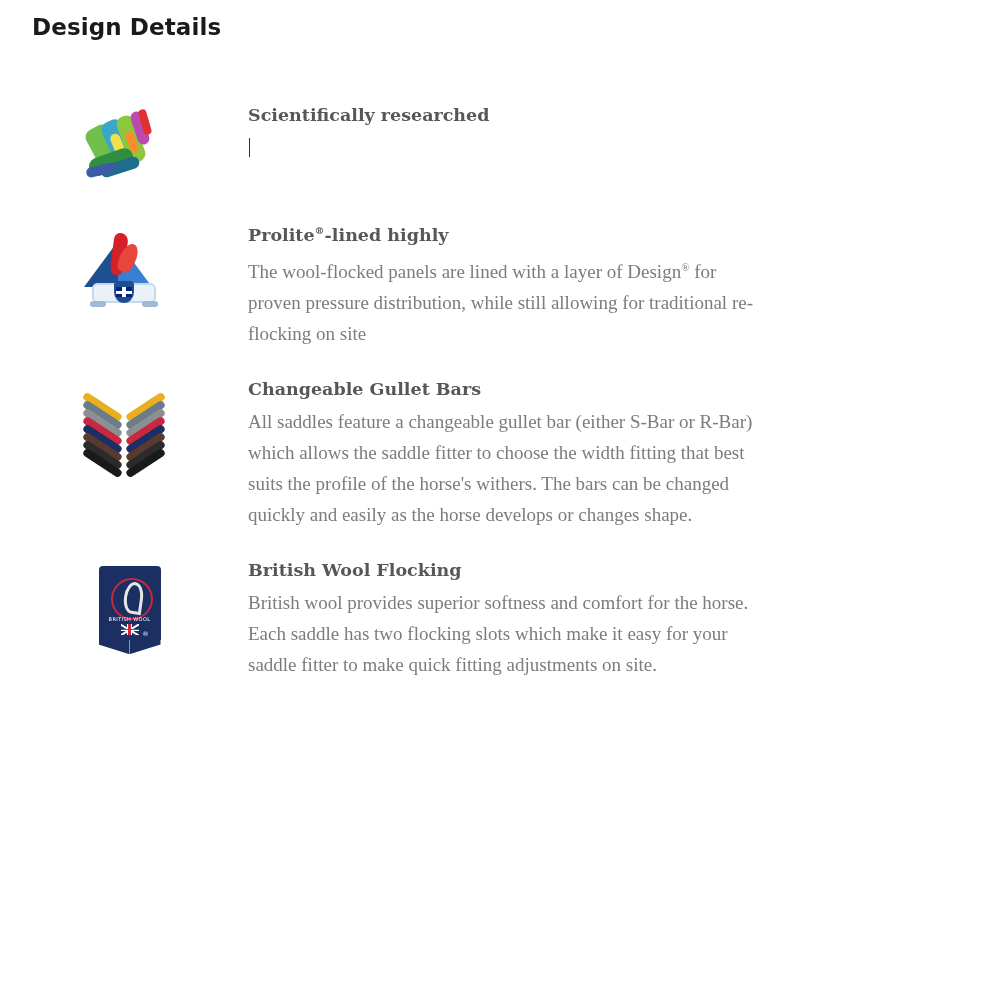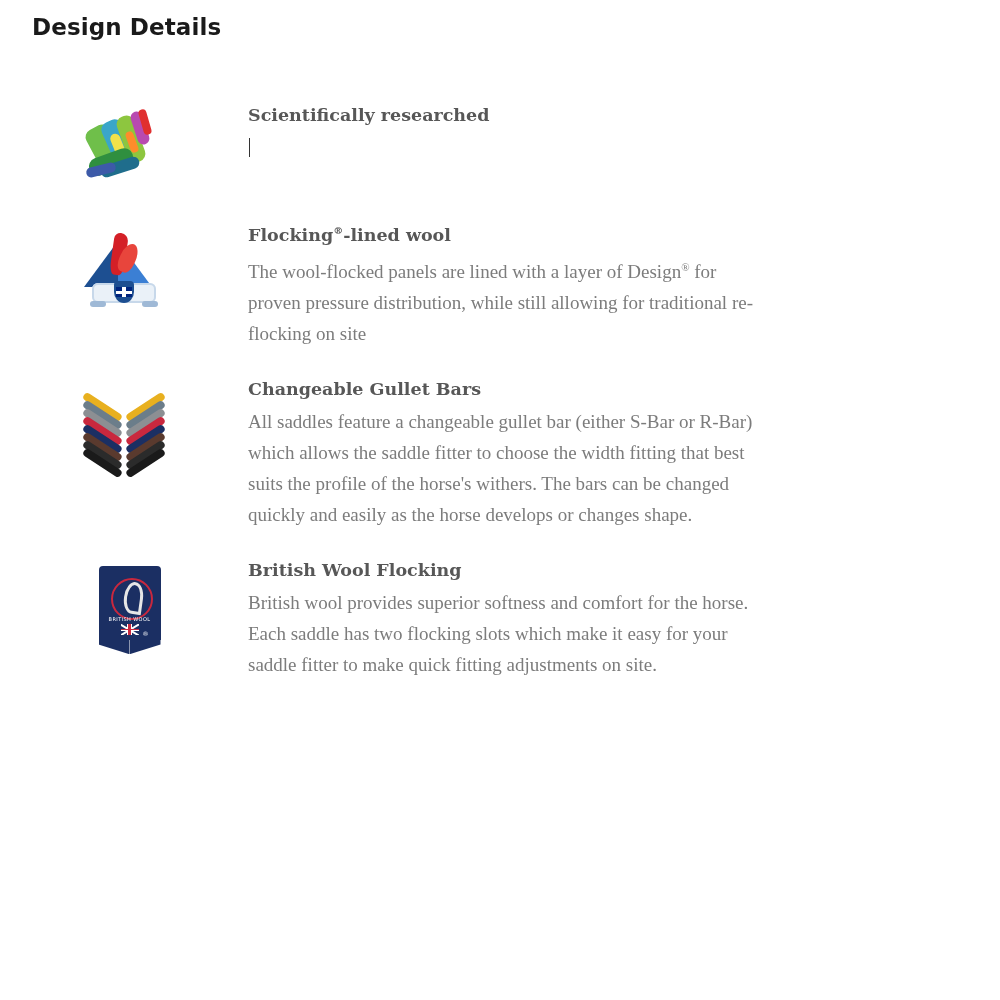--- a/index.html
+++ b/index.html
@@ -320,21 +320,21 @@
           <span class="p-red"></span>
           <span class="p-red2"></span>
           <span class="p-base"></span>
           <span class="p-base-mid"></span>
           <span class="p-flag"></span>
           <span class="p-foot-l"></span>
           <span class="p-foot-r"></span>
         </div>
       </div>
       <div class="text-cell">
-        <h3 class="feature-title"><span>Flocking</span><sup>®</sup><span>-lined wool</span></h3>
+        <h3 class="feature-title"><span>Prolite</span><sup>®</sup><span>-lined highly</span></h3>
         <p class="feature-body"><span>The wool-flocked panels are lined with a layer of Design</span><sup>®</sup><span> for proven pressure distribution, while still allowing for traditional re-flocking on site</span></p>
       </div>
     </div>
 
     <div class="feature">
       <div class="icon-cell">
         <div class="ico-bars">
           <div class="bar" style="top:6px">
               <span class="lft" style="background: rgb(232, 176, 31);"></span>
               <span class="rgt" style="background: rgb(232, 176, 31);"></span>

